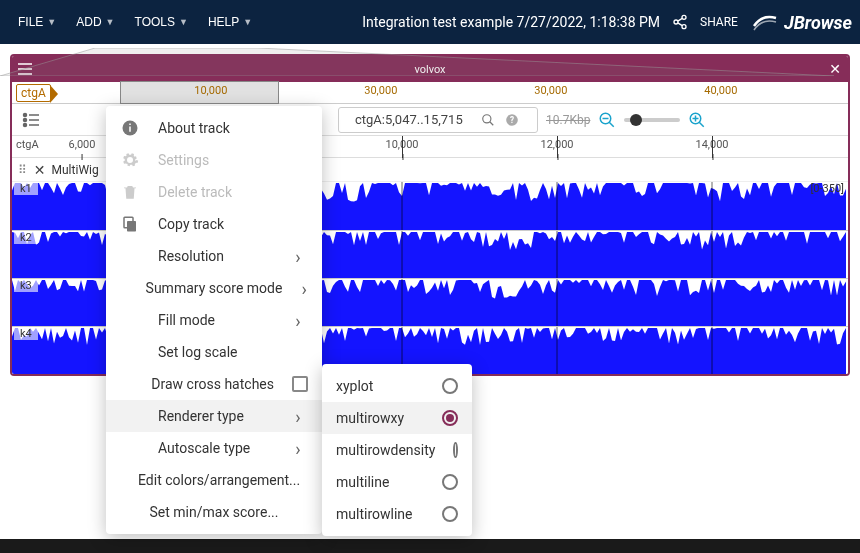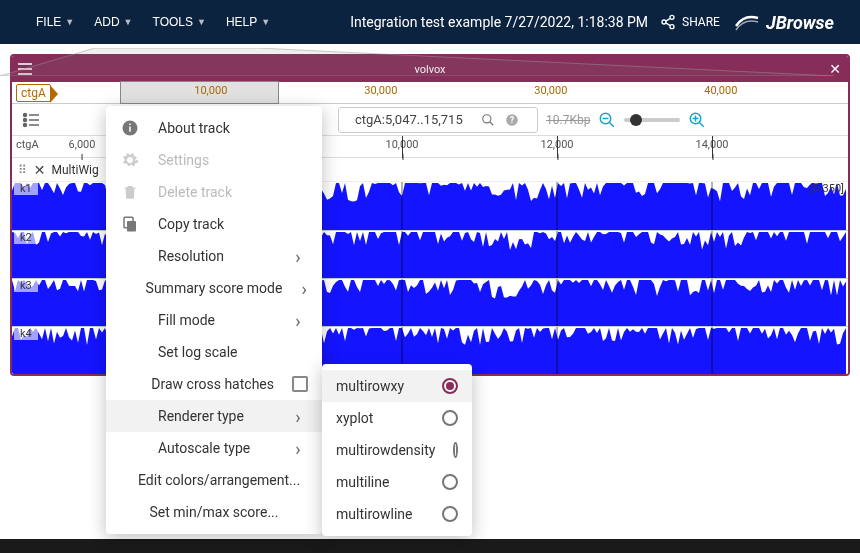--- a/index.html
+++ b/index.html
@@ -1,22 +1,22 @@
 <!DOCTYPE html>
 <html><head>
 <meta charset="utf-8">
 <style>
   * { box-sizing: border-box; margin: 0; padding: 0; }
   body { font-family: -apple-system, BlinkMacSystemFont, "Segoe UI", Roboto, sans-serif; background: #fff; font-size: 14px; color: #333; width: 860px; height: 553px; overflow: hidden; position: relative; }
   
-  .topbar { background: #0c2340; height: 44px; display: flex; align-items: center; padding: 0 26px; color: #fff; }
+  .topbar { background: #0c2340; height: 44px; display: flex; align-items: center; padding: 0 8px; color: #fff; }
   .menu-btn { background: transparent; border: none; color: #fff; font-size: 12px; padding: 6px 10px; cursor: pointer; display: flex; align-items: center; gap: 4px; }
   .menu-btn .arrow { font-size: 9px; opacity: 0.7; }
   .title-area { flex: 1; text-align: center; font-size: 14px; display: flex; align-items: center; justify-content: flex-end; gap: 12px; padding-right: 14px; }
-  .share-btn { display: flex; align-items: center; gap: 6px; font-size: 12px; }
+  .share-btn { display: flex; align-items: center; gap: 12px; font-size: 12px; }
   .logo { display: flex; align-items: center; gap: 6px; font-weight: bold; font-size: 18px; font-style: italic; }
   .logo .swoosh { width: 26px; height: 20px; position: relative; }
 
   .view-panel { margin: 10px; border: 2px solid #862d59; border-radius: 4px; overflow: hidden; background:#fff; }
   .view-header { background: #862d59; color: #fff; height: 26px; display: flex; align-items: center; position: relative; }
   .hamburger { width: 26px; display:flex; justify-content:center; align-items:center; }
   .view-title { flex:1; text-align:center; font-size: 11px; }
   .close-x { width: 26px; text-align:center; font-size: 14px; cursor:pointer; }
 
   .ruler-row { height: 22px; background: #fff; border-bottom: 1px solid #ccc; display:flex; align-items:center; position:relative; font-size:12px; }
@@ -340,31 +340,31 @@
       <span class="trail"></span>
     </div>
     <div class="menu-row">
       <span class="lead-icon"></span>
       <span class="label">Set min/max score...</span>
       <span class="trail"></span>
     </div>
   </div>
 
 <div class="menu-panel" id="sub-menu" style="left:322px; top:364px; width:150px;">
+    <div class="menu-row">
+      <span class="label">xyplot</span>
+      <span class="radio-outer"></span>
+    </div>
     <div class="menu-row hovered">
       <span class="label">multirowxy</span>
       <span class="radio-outer sel">
         <span class="radio-inner"></span>
       </span>
     </div>
     <div class="menu-row">
-      <span class="label">xyplot</span>
-      <span class="radio-outer"></span>
-    </div>
-    <div class="menu-row">
       <span class="label">multirowdensity</span>
       <span class="radio-outer"></span>
     </div>
     <div class="menu-row">
       <span class="label">multiline</span>
       <span class="radio-outer"></span>
     </div>
     <div class="menu-row">
       <span class="label">multirowline</span>
       <span class="radio-outer"></span>

